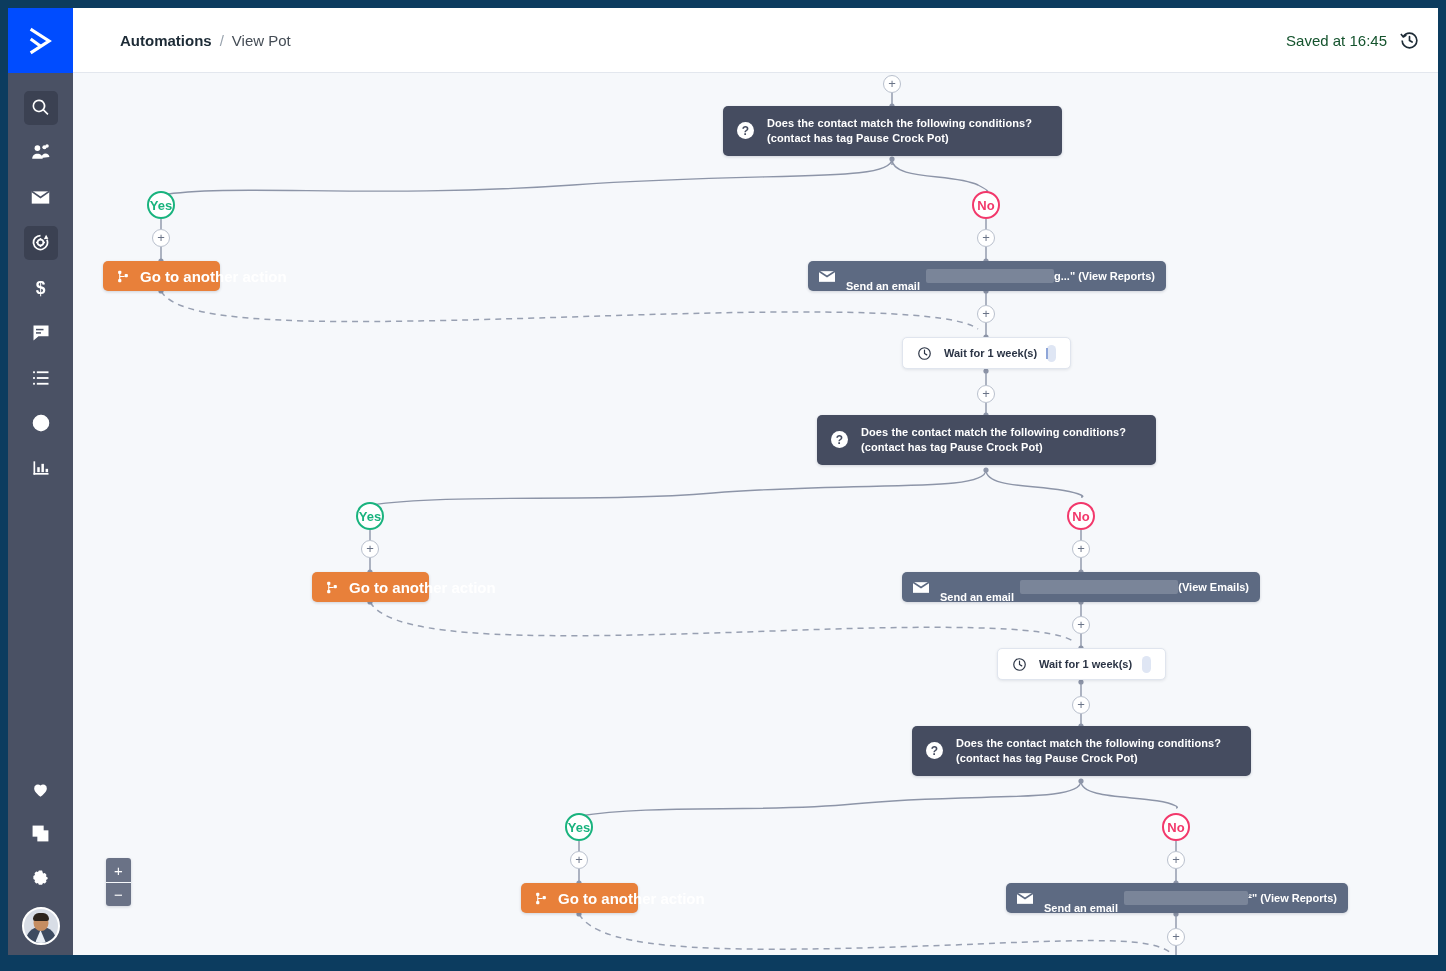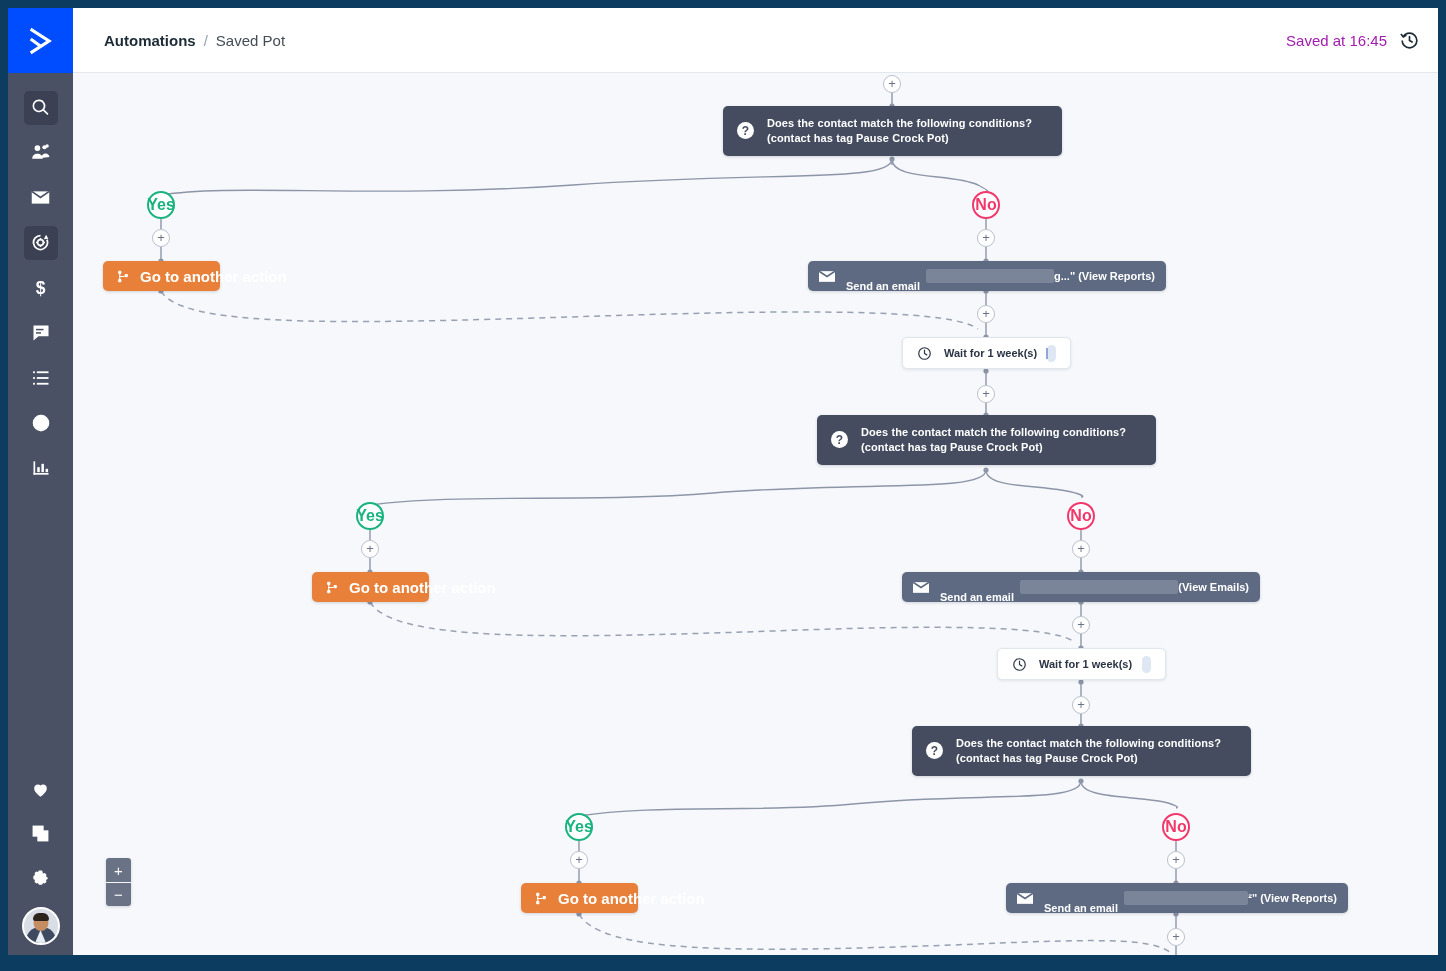--- a/index.html
+++ b/index.html
@@ -71,25 +71,25 @@
 
   
   #header {
     position: absolute; left: 65px; top: 0;
     width: 1365px; height: 65px;
     background: #ffffff;
     border-bottom: 1px solid #e3e7ee;
     display: flex; align-items: center;
   }
   #breadcrumb { margin-left: 31px; font-size: 15px; color: #1d2b36; display:flex; align-items:center; }
-  #breadcrumb .crumb-root { font-weight: bold; color:#1d2b36; }
+  #breadcrumb .crumb-root { font-weight: bold; color:#1d2b36;margin-left:16px; }
   #breadcrumb .crumb-sep { margin: 0 8px; color: #98a2ad; }
   #breadcrumb .crumb-cur { color: #444c55; }
   #header-right { margin-left: auto; display: flex; align-items: center; margin-right: 18px; }
-  #saved-text { font-size: 15px; color: #a21caf; }
+  #saved-text { font-size: 15px; color: #14532d; }
   #history-icon { margin-left: 12px; display:flex; align-items:center; cursor:pointer; }
   #view-emails {
     margin-left: 18px;
     background: #004cff; color: #fff;
     height: 46px; border-radius: 5px;
     display:flex; align-items:center; gap:9px;
     padding: 0 22px;
     font-size: 15px; font-weight: bold;
     border: none; cursor: pointer;
     font-family: "Liberation Sans", sans-serif;
@@ -182,21 +182,21 @@
   }
   .goto .gi { margin-right: 11px; display:flex; }
   .goto .lbl { font-size: 15px; font-weight: bold; white-space: nowrap; }
 
   
   .pill {
     position:absolute;
     width: 28px; height: 28px; border-radius: 50%;
     background: #fff;
     display:flex; align-items:center; justify-content:center;
-    font-size: 16px; font-weight: bold;
+    font-size: 13px; font-weight: bold;
     cursor: pointer;
   }
   .pill.yes { border: 2px solid #19b37e; color: #19b37e; }
   .pill.no  { border: 2px solid #f2386b; color: #f2386b; }
 
   
   .plus {
     position:absolute;
     width: 18px; height: 18px; border-radius: 50%;
     background: #fff; border: 1px solid #b9c0cd;
@@ -370,21 +370,21 @@
         <div class="head"></div>
         <div class="hair"></div>
       </div>
     </div>
   </div>
 
   <div id="header">
     <div id="breadcrumb">
       <span class="crumb-root">Automations</span>
       <span class="crumb-sep">/</span>
-      <span class="crumb-cur">Saved Pot</span>
+      <span class="crumb-cur">View Pot</span>
     </div>
     <div id="header-right">
       <span id="saved-text">Saved at 16:45</span>
       <span id="history-icon">
         <svg width="21" height="21" viewBox="0 0 24 24" fill="none" stroke="#1d2b36" stroke-width="1.9">
           <path d="M3.6 12a8.4 8.4 0 108.4-8.4c-3 0-5.6 1.6-7.1 4"></path>
           <path d="M2.2 4.6l2.7 3.4 3.5-2.3" stroke-linejoin="round"></path>
           <path d="M12 7.6V12l3 1.8" stroke-linecap="round"></path>
         </svg>
       </span>

